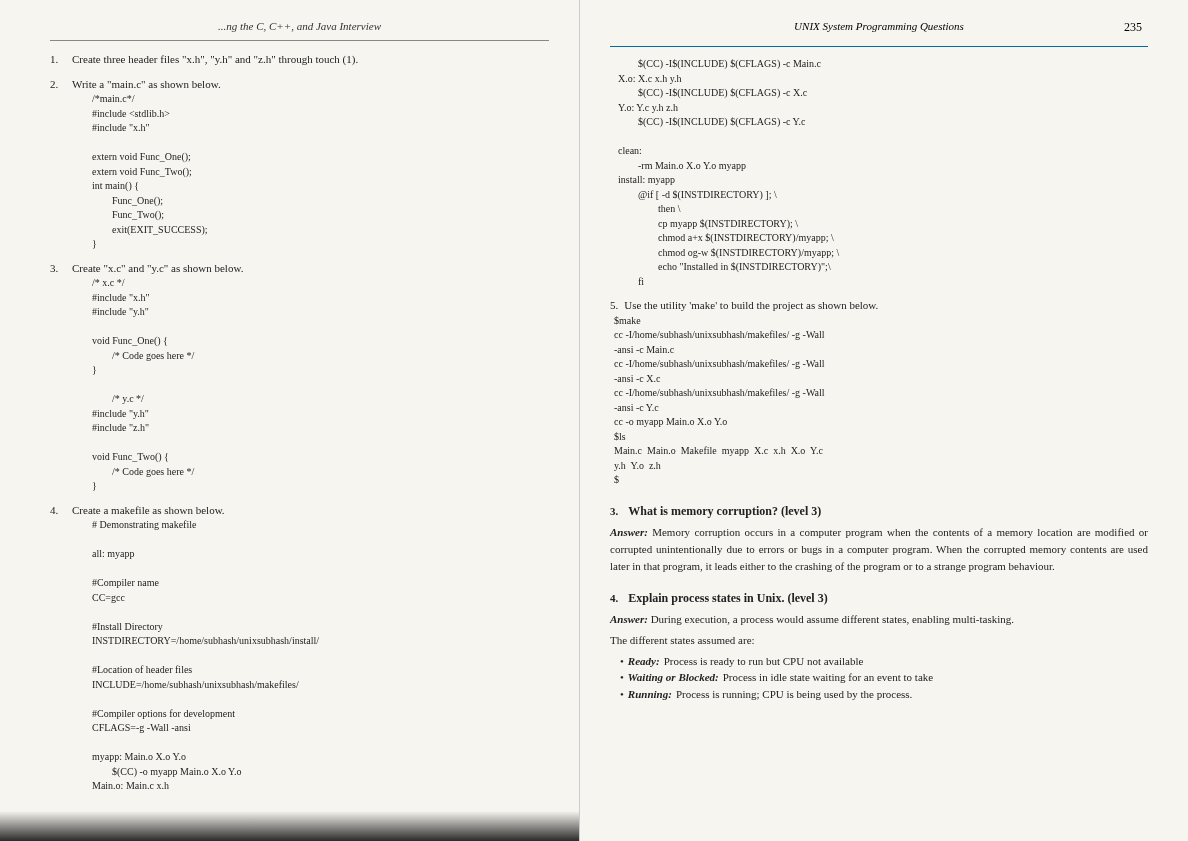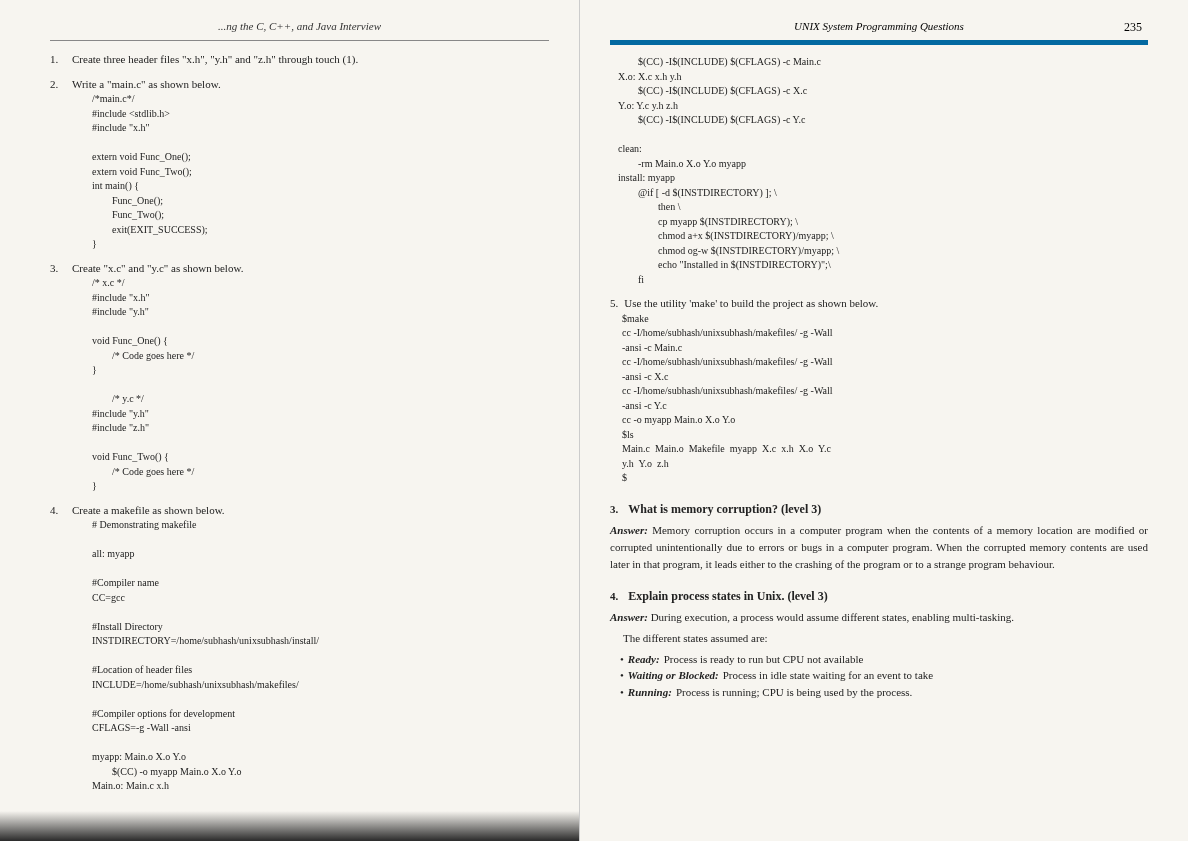--- a/index.html
+++ b/index.html
@@ -123,23 +123,23 @@
       bottom: 0;
       left: 0;
       width: 100%;
       height: 30px;
       background: linear-gradient(to top, #2a2a2a, transparent);
     }
     .top-header-right {
       display: flex;
       justify-content: space-between;
       align-items: baseline;
-      border-bottom: 5px solid #0369a1;
+      border-bottom: 1px solid #0369a1;
       margin-bottom: 10px;
-      padding-bottom: 8px;
+      padding-bottom: 14px;
     }
     .top-title {
       font-style: italic;
       font-size: 11px;
       flex: 1;
       text-align: center;
     }
   </style>
 </head>
 <body>
@@ -254,21 +254,21 @@
                 chmod a+x $(INSTDIRECTORY)/myapp; \
                 chmod og-w $(INSTDIRECTORY)/myapp; \
                 echo "Installed in $(INSTDIRECTORY)";\
         fi</code>
 
       <div class="q-item">
         <div style="display:flex; gap:6px;">
           <span style="font-size:11px;">5.</span>
           <span style="font-size:11px;">Use the utility 'make' to build the project as shown below.</span>
         </div>
-        <code class="code-block" style="margin-left:12px;">$make
+        <code class="code-block" style="margin-left:4px;">$make
 cc -I/home/subhash/unixsubhash/makefiles/ -g -Wall
 -ansi -c Main.c
 cc -I/home/subhash/unixsubhash/makefiles/ -g -Wall
 -ansi -c X.c
 cc -I/home/subhash/unixsubhash/makefiles/ -g -Wall
 -ansi -c Y.c
 cc -o myapp Main.o X.o Y.o
 $ls
 Main.c  Main.o  Makefile  myapp  X.c  x.h  X.o  Y.c
 y.h  Y.o  z.h
@@ -286,21 +286,21 @@
       </div>
 
       <div class="q-item">
         <div style="display:flex; gap:6px; align-items:baseline;">
           <span class="q-number">4.</span>
           <span class="section-heading">Explain process states in Unix. (level 3)</span>
         </div>
         <p class="answer-text">
           <span class="italic-label">Answer:</span><span> During execution, a process would assume different states, enabling multi-tasking.</span>
         </p>
-        <p class="answer-text" style="margin-top:4px;margin-left:13px;">The different states assumed are:</p>
+        <p class="answer-text" style="margin-top:4px;">The different states assumed are:</p>
         <ul class="bullet-list">
           <li>
             <span style="font-style:italic; font-weight:bold;">Ready:</span>
               <span> Process is ready to run but CPU not available</span>
           </li>
           <li>
             <span style="font-style:italic; font-weight:bold;">Waiting or Blocked:</span>
               <span> Process in idle state waiting for an event to take</span>
           </li>
           <li>

